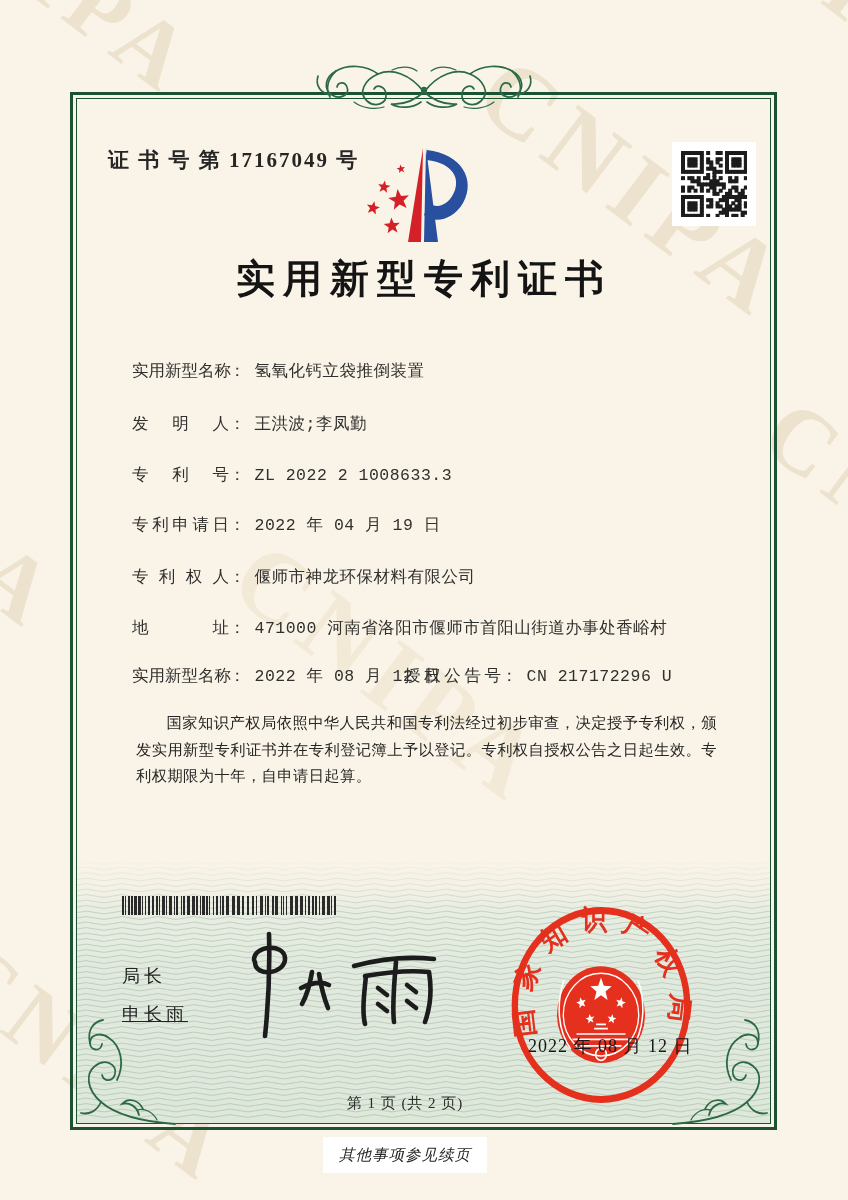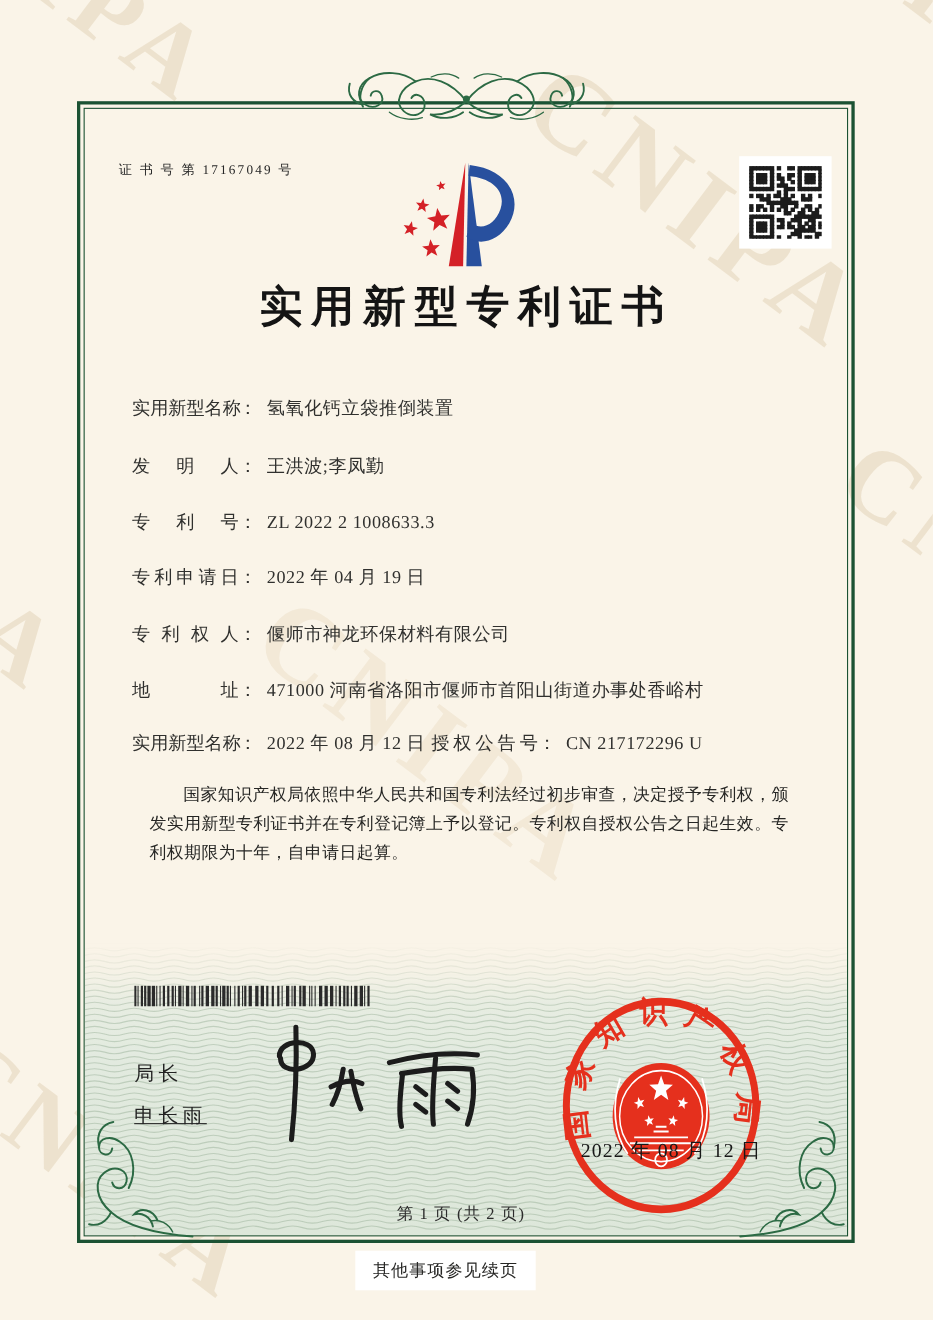--- a/index.html
+++ b/index.html
@@ -23,54 +23,54 @@
   .band{position:absolute;left:4px;right:4px;bottom:4px;height:268px;
         background:linear-gradient(180deg,rgba(227,235,224,0) 0,rgba(227,235,224,.85) 55px,#e2eadf 110px,#dde7da 100%);
         -webkit-mask-image:linear-gradient(180deg,transparent 0,#000 60px);
         mask-image:linear-gradient(180deg,transparent 0,#000 60px);}
   .band svg{position:absolute;left:0;top:0;}
 
   .ornament-top{position:absolute;left:274px;top:62px;z-index:3;}
   .flourish{position:absolute;z-index:3;}
 
   
-  .cert-no{position:absolute;left:108px;top:146px;font-size:12px;letter-spacing:2px;color:#262626;z-index:4;}
+  .cert-no{position:absolute;left:108px;top:146px;font-size:21px;letter-spacing:2px;color:#262626;z-index:4;font-weight:bold;}
   .logo{position:absolute;left:350px;top:138px;z-index:4;}
   .qr-box{position:absolute;left:672px;top:142px;width:84px;height:84px;background:#fff;z-index:4;
           display:flex;align-items:center;justify-content:center;}
   .title{position:absolute;left:0;width:848px;top:252px;text-align:center;font-size:39px;
          font-weight:bold;letter-spacing:8px;color:#141414;z-index:4;}
 
   .fields{position:absolute;left:120px;top:352px;width:640px;z-index:4;font-size:16.5px;color:#30302e;}
-  .frow{position:absolute;left:0;white-space:nowrap;}
+  .frow{position:absolute;left:12px;white-space:nowrap;font-family:Liberation Mono, monospace;}
   .lbl{display:inline-block;width:97px;text-align:justify;text-align-last:justify;vertical-align:top;}
   .colon{display:inline-block;}
   .val{display:inline-block;margin-left:9px;letter-spacing:.5px;}
   .pair2{position:absolute;left:272px;top:0;white-space:nowrap;}
 
   .paras{position:absolute;left:120px;top:694px;width:613px;z-index:4;}
   .paras p{margin:16px;text-indent:2em;font-size:15.3px;line-height:26.5px;color:#262624;
            text-align:justify;letter-spacing:.4px;}
 
   .barcode{position:absolute;left:122px;top:896px;z-index:4;}
 
   .signer{position:absolute;left:122px;z-index:4;font-size:18px;color:#232323;letter-spacing:4px;}
   .signer.t1{top:964px;text-align:right;}
   .signer.t2{top:1002px;text-decoration:underline;}
   .signature{position:absolute;left:238px;top:922px;z-index:4;}
 
   .seal{position:absolute;left:508px;top:903px;z-index:4;}
   .seal-date{position:absolute;left:528px;top:1034px;z-index:5;font-size:18px;color:#181818;letter-spacing:1px;}
 
   .page-info{position:absolute;left:0;width:810px;top:1094px;text-align:center;
-             font-size:15px;color:#2c2c2c;z-index:4;letter-spacing:1px;margin-left:14px;}
+             font-size:15px;color:#2c2c2c;z-index:4;letter-spacing:1px;}
 
   .footer-strip{position:absolute;left:323px;top:1137px;width:164px;height:36px;background:#ffffff;
                 z-index:4;display:flex;align-items:center;justify-content:center;}
-  .footer-strip span{font-size:15.5px;color:#262624;letter-spacing:1px;}
+  .footer-strip span{font-size:15.5px;color:#262624;letter-spacing:1px;font-style:italic;}
 </style>
 </head>
 <body>
 
 <div class="page">
 
   <span class="wm" style="left:-115px;top:-80px">CNIPA</span>
   <span class="wm" style="left:645px;top:-95px">CNIPA</span>
   <span class="wm big" style="left:455px;top:130px">CNIPA</span>
   <span class="wm" style="left:-252px;top:455px">CNIPA</span>

